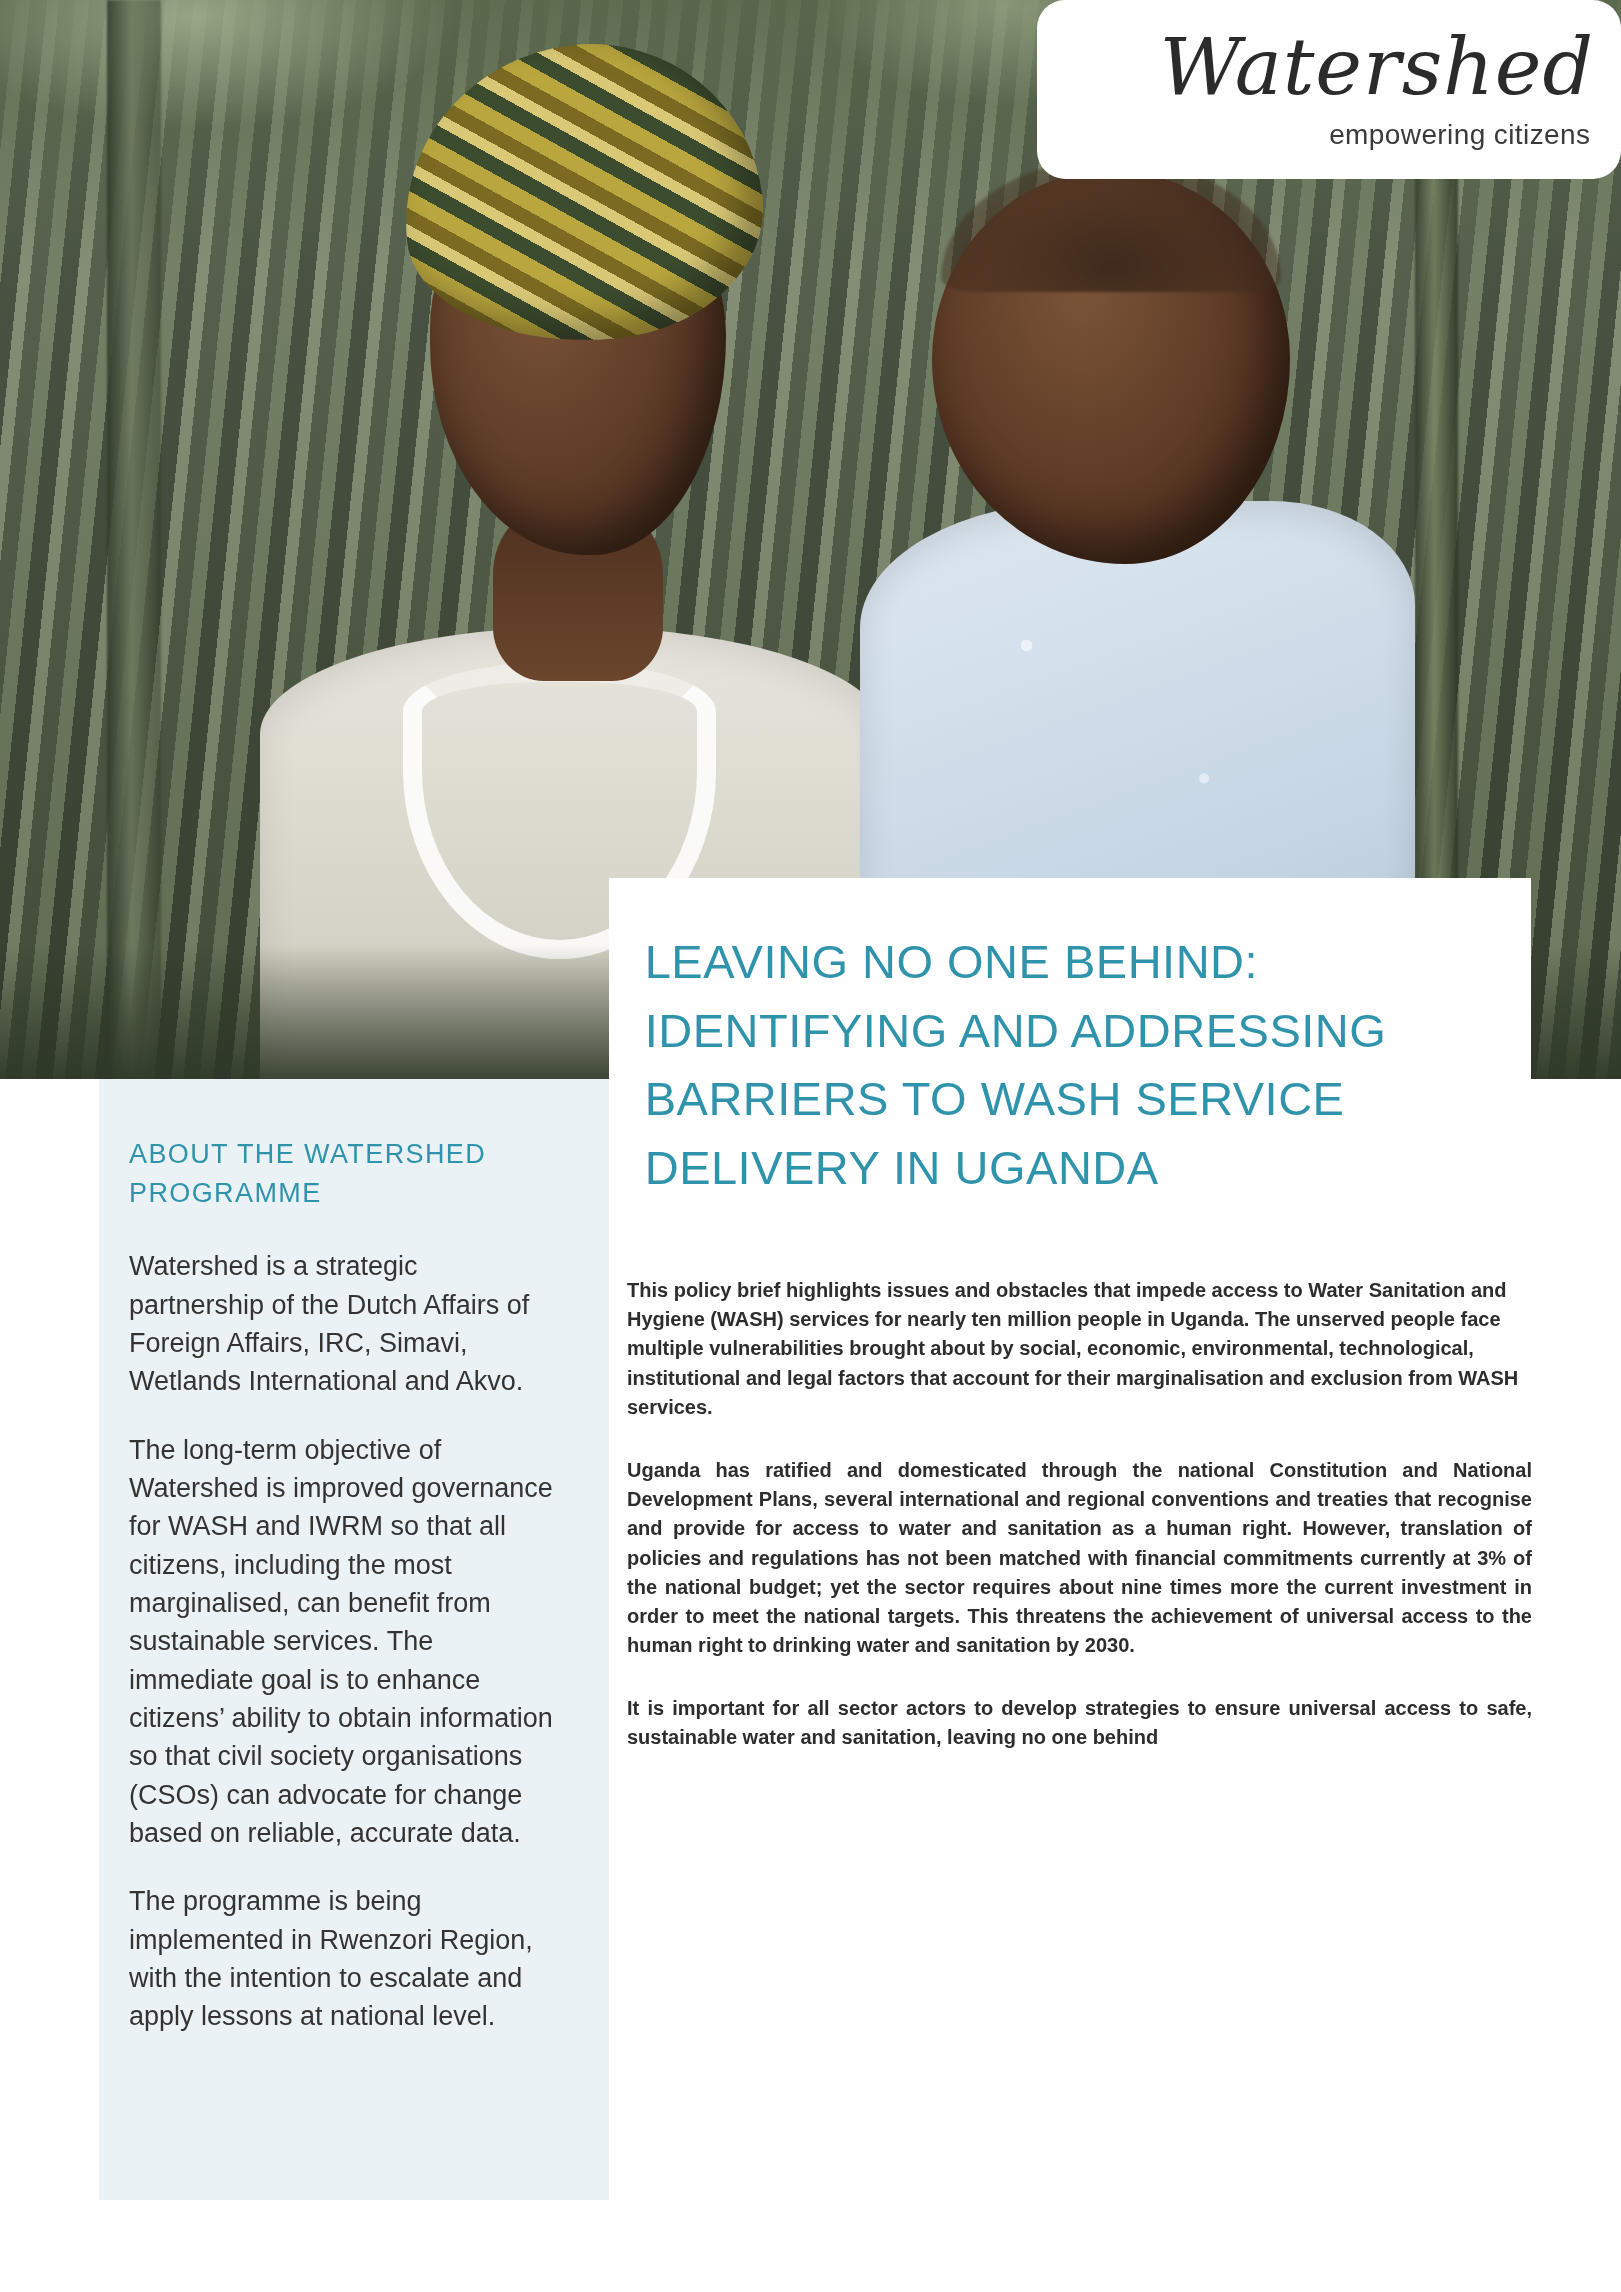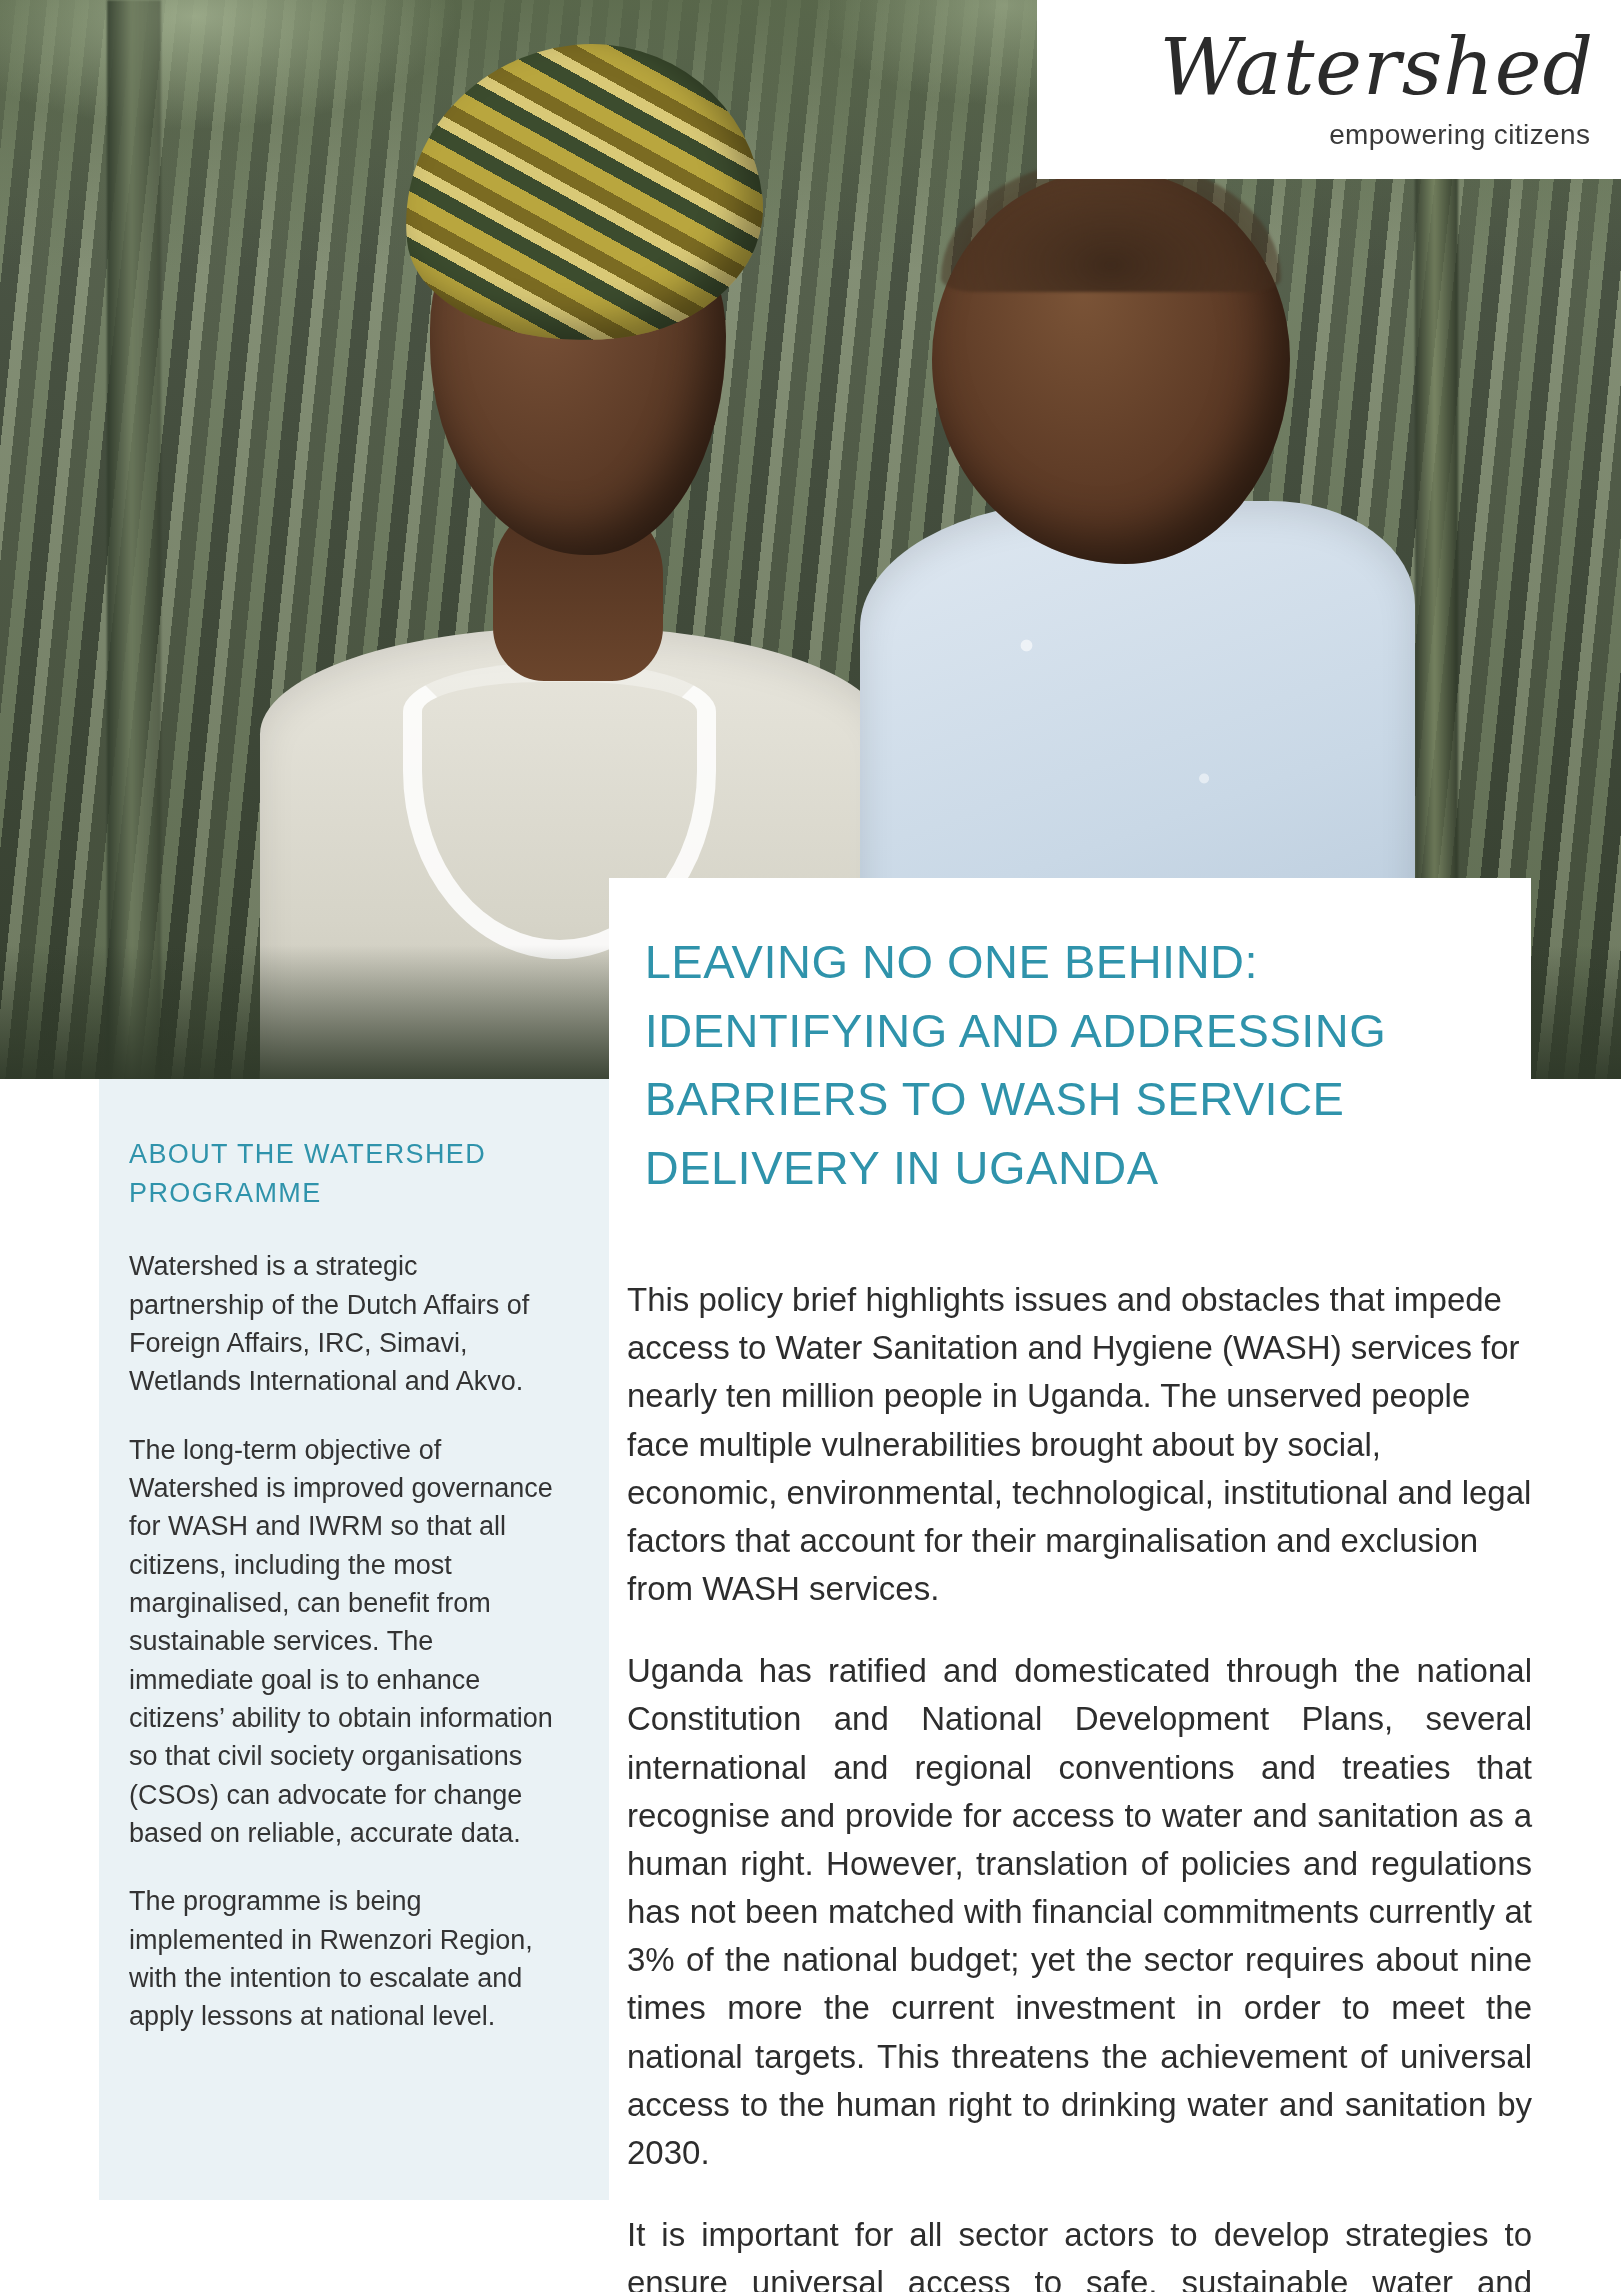--- a/index.html
+++ b/index.html
@@ -157,20 +157,21 @@
     top: 0;
     width: 584px;
     height: 179px;
     background: #ffffff;
     display: flex;
     flex-direction: column;
     justify-content: center;
     align-items: flex-end;
     padding-right: 27px;
     box-sizing: border-box;
+    border-radius: 28px;
   }
   .logo-word {
     font-family: "DejaVu Serif", serif;
     font-size: 79px;
     font-style: italic;
     color: #2b2b2b;
     line-height: 1;
     letter-spacing: 0.9px;
   }
   .logo-tag {
@@ -231,24 +232,25 @@
   }
 
   .main-text {
     position: absolute;
     left: 627px;
     top: 1276px;
     width: 905px;
   }
   .main-text p {
     margin: 0 0 34px 0;
-    font-size: 33px;
+    font-size: 20px;
     line-height: 1.46;
     color: #2d2d2d;
     text-align: justify;
+    font-weight: bold;
   }
   .main-text p:first-child { text-align: left; }
   .main-text p:last-child { margin-bottom: 12px; }
 
   .white-fill-left {
     position: absolute;
     left: 0; top: 1079px; width: 99px; height: 1214px;
     background: #ffffff;
   }
   .white-fill-right {

